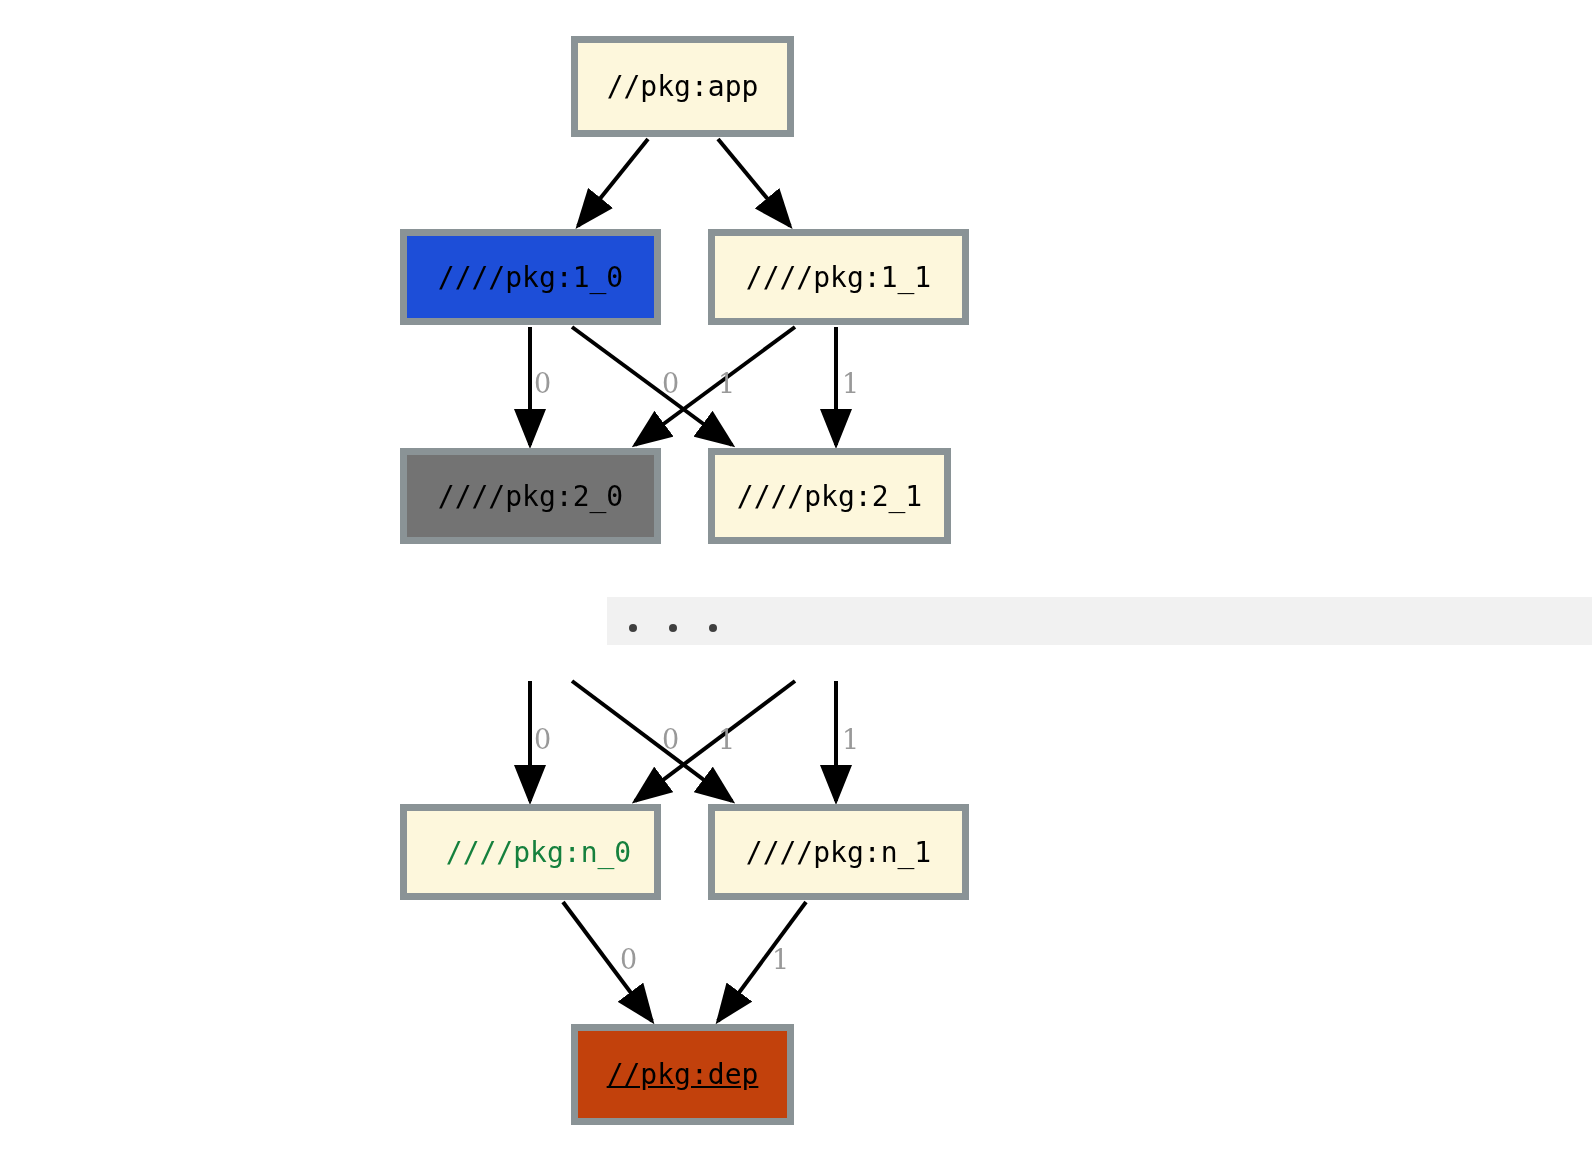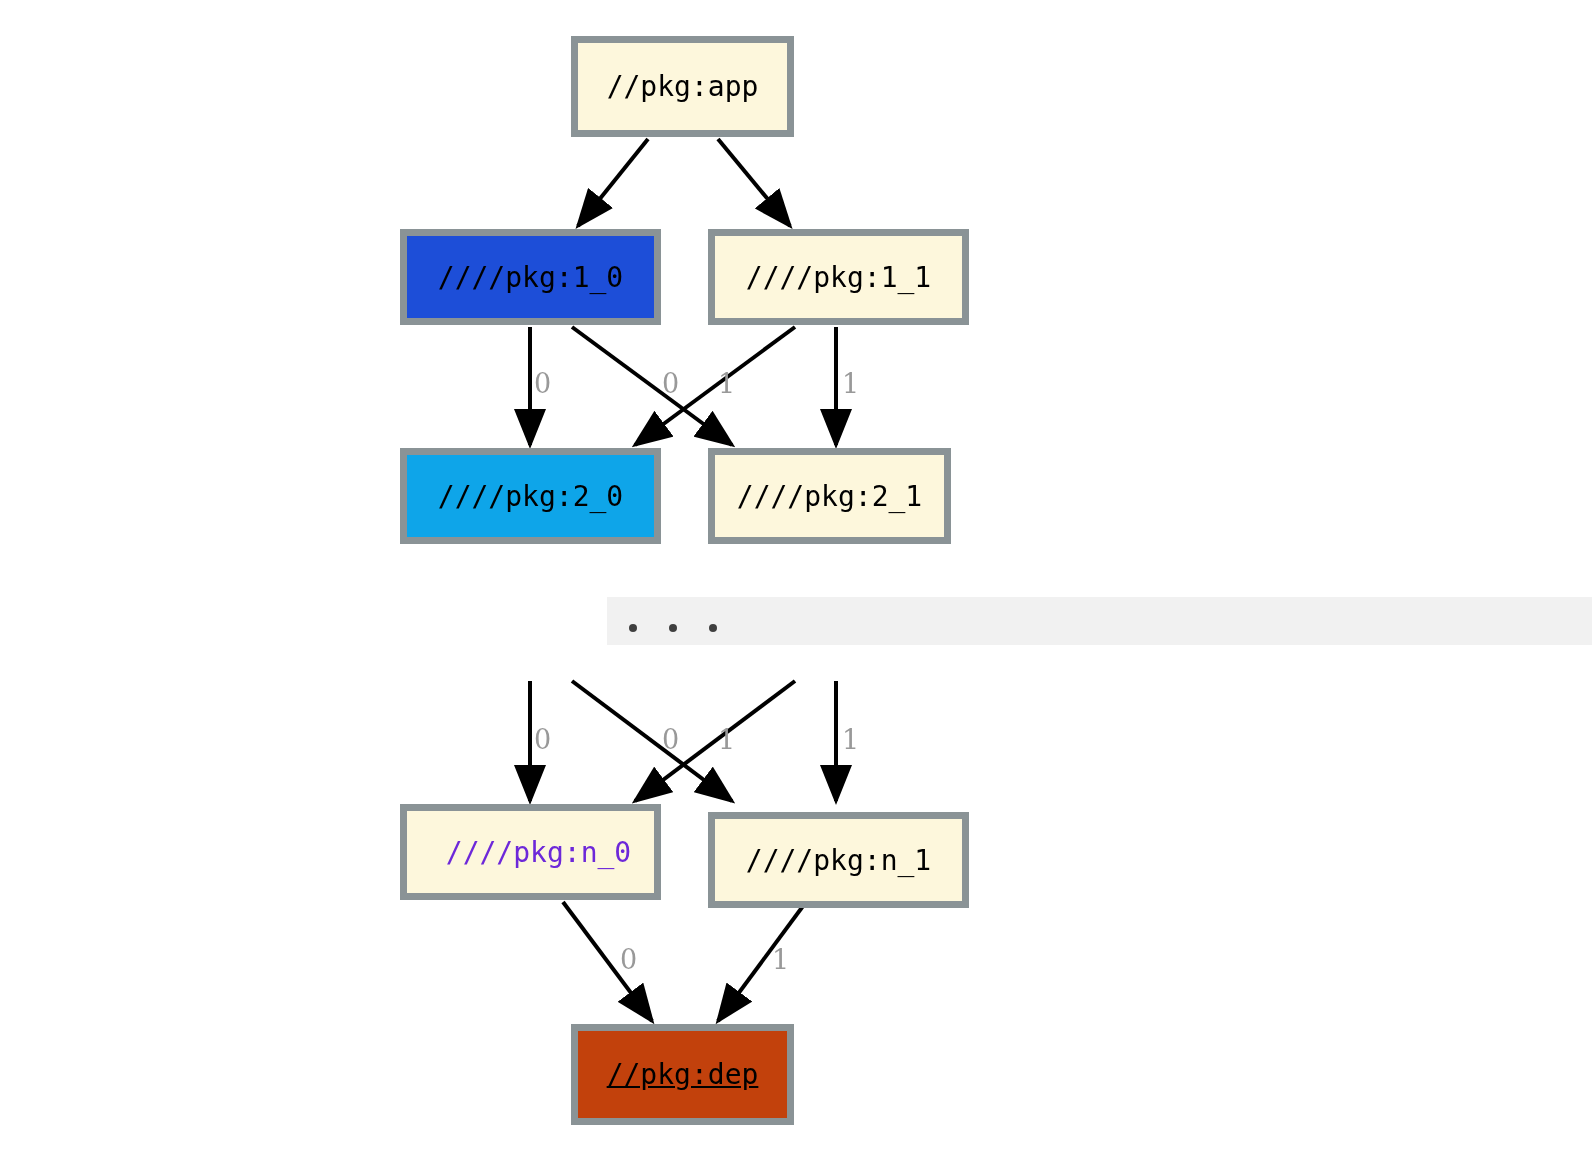--- a/index.html
+++ b/index.html
@@ -100,30 +100,30 @@
   <div id="nodes-layer">
       <div class="node" style="left: 571px; top: 36px; width: 223px; height: 101px; background: rgb(253, 247, 220); border-color: rgb(138, 147, 150); color: rgb(0, 0, 0);">
         <span>//pkg:app</span>
       </div>
       <div class="node" style="left: 400px; top: 229px; width: 261px; height: 96px; background: #1d4ed8; border-color: rgb(138, 147, 150); color: rgb(0, 0, 0);">
         <span>////pkg:1_0</span>
       </div>
       <div class="node" style="left: 708px; top: 229px; width: 261px; height: 96px; background: rgb(253, 247, 220); border-color: rgb(138, 147, 150); color: rgb(0, 0, 0); text-align: right;">
         <span>////pkg:1_1</span>
       </div>
-      <div class="node" style="left: 400px; top: 448px; width: 261px; height: 96px; background: #0ea5e9; border-color: rgb(138, 147, 150); color: rgb(0, 0, 0);">
+      <div class="node" style="left: 400px; top: 448px; width: 261px; height: 96px; background: #737373; border-color: rgb(138, 147, 150); color: rgb(0, 0, 0);">
         <span>////pkg:2_0</span>
       </div>
       <div class="node" style="left: 708px; top: 448px; width: 243px; height: 96px; background: rgb(253, 247, 220); border-color: rgb(138, 147, 150); color: rgb(0, 0, 0);">
         <span>////pkg:2_1</span>
       </div>
-      <div class="node" style="left: 400px; top: 804px; width: 261px; height: 96px; background: rgb(253, 247, 220); border-color: rgb(138, 147, 150); color: #6d28d9; padding-left: 16px;">
+      <div class="node" style="left: 400px; top: 804px; width: 261px; height: 96px; background: rgb(253, 247, 220); border-color: rgb(138, 147, 150); color: #15803d; padding-left: 16px;">
         <span>////pkg:n_0</span>
       </div>
-      <div class="node" style="left: 708px; top: 804px; width: 261px; height: 96px; background: rgb(253, 247, 220); border-color: rgb(138, 147, 150); color: rgb(0, 0, 0); margin-top: 8px;">
+      <div class="node" style="left: 708px; top: 804px; width: 261px; height: 96px; background: rgb(253, 247, 220); border-color: rgb(138, 147, 150); color: rgb(0, 0, 0);">
         <span>////pkg:n_1</span>
       </div>
       <div class="node" style="left: 571px; top: 1024px; width: 223px; height: 101px; background: #c2410c; border-color: rgb(138, 147, 150); color: rgb(0, 0, 0); text-decoration: underline;">
         <span>//pkg:dep</span>
       </div>
     </div>
   <div id="labels-layer">
       <div class="edge-label" style="left: 534px; top: 370px; color: rgb(153, 153, 153);">0</div>
       <div class="edge-label" style="left: 662px; top: 370px; color: rgb(153, 153, 153);">0</div>
       <div class="edge-label" style="left: 718px; top: 370px; color: rgb(153, 153, 153);">1</div>

